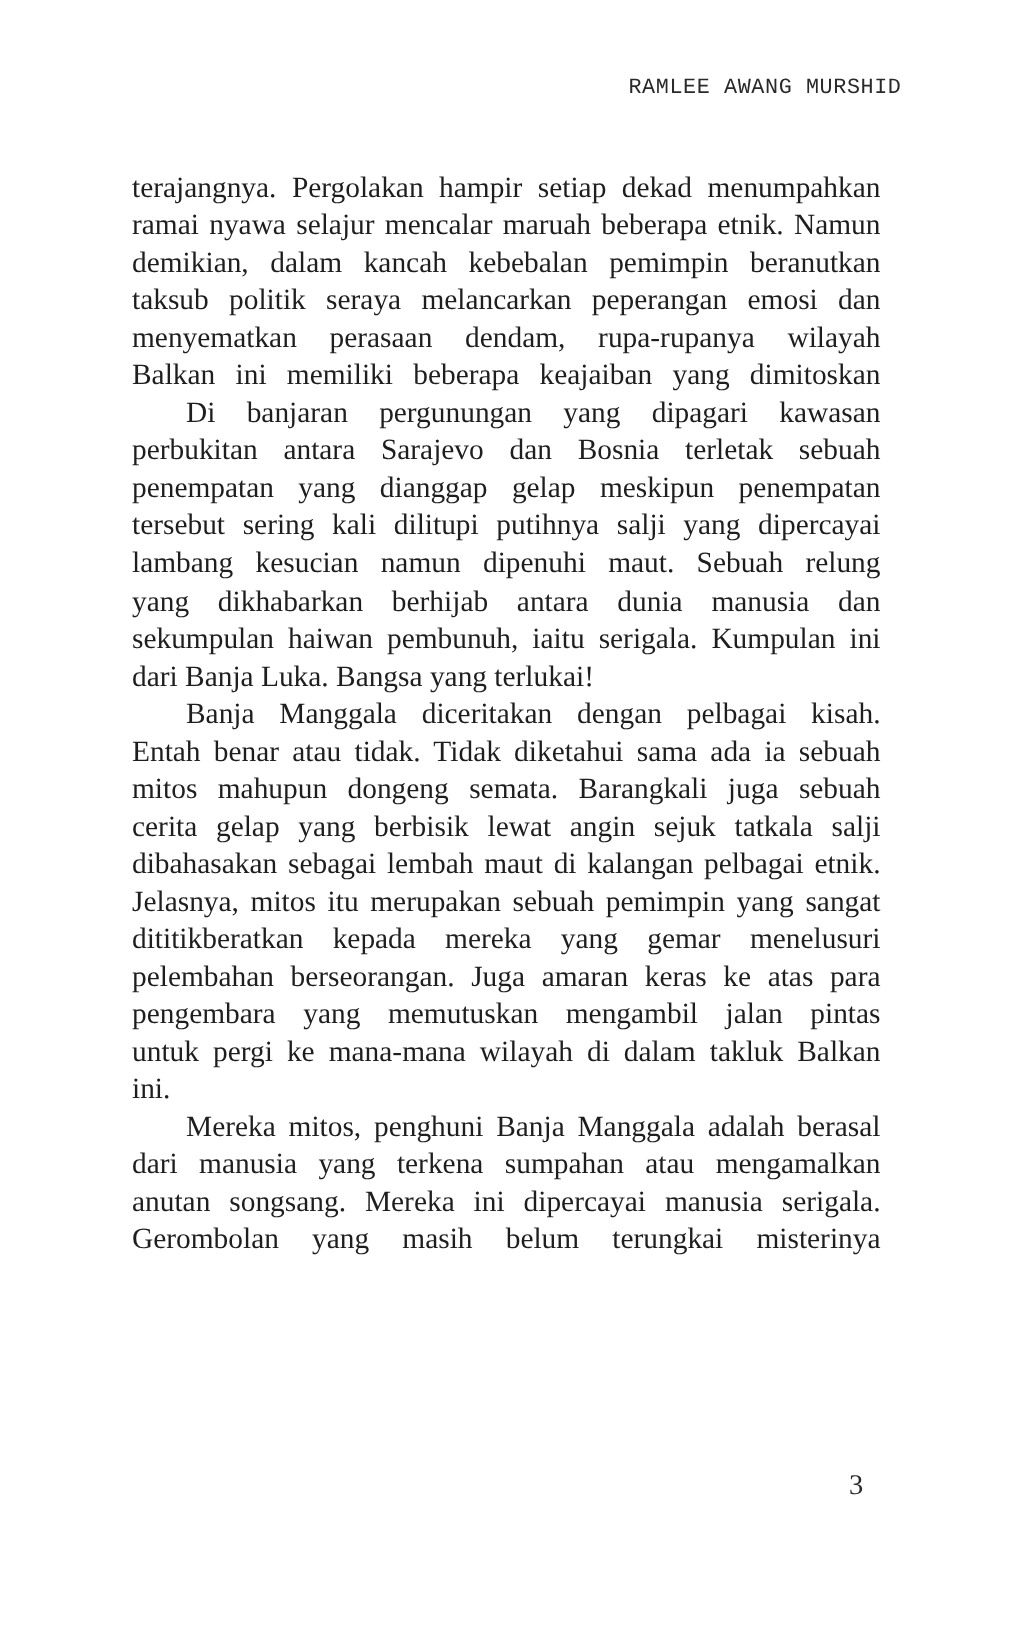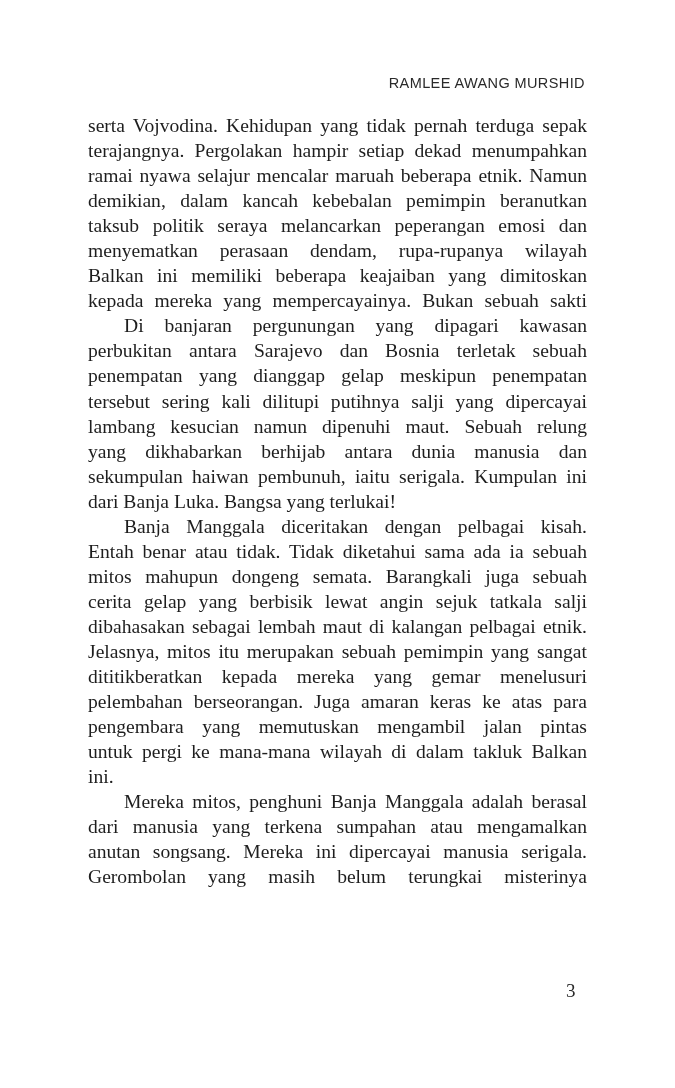--- a/index.html
+++ b/index.html
@@ -11,27 +11,26 @@
       width: 675px;
       height: 1088px;
       position: relative;
       overflow: hidden;
       font-family: "DejaVu Serif", "Liberation Serif", serif;
       color: #1e1e1e;
     }
     .running-head {
       position: absolute;
       top: 51px;
-      right: 90px;
-      font-family: Liberation Sans, sans-serif;
+      right: 74px;
+      font-family: Liberation Mono, monospace;
       font-size: 14.5px;
       letter-spacing: 0.4px;
       color: #2a2a2a;
       white-space: nowrap;
-      margin-top: 24px;
     }
     .body-text {
       position: absolute;
       left: 88px;
       top: 113px;
       width: 499px;
       font-family: "Liberation Serif", "DejaVu Serif", serif;
       font-size: 19.6px;
       line-height: 25.05px;
     }
@@ -59,28 +58,26 @@
     }
   </style>
 </head>
 <body>
 
 <div class="running-head">RAMLEE AWANG MURSHID</div>
 
 <div class="body-text">
 
   <div>
-    <span class="line">serta Vojvodina. Kehidupan yang tidak pernah terduga sepak</span>
     <span class="line">terajangnya. Pergolakan hampir setiap dekad menumpahkan</span>
     <span class="line">ramai nyawa selajur mencalar maruah beberapa etnik. Namun</span>
     <span class="line">demikian, dalam kancah kebebalan pemimpin beranutkan</span>
     <span class="line">taksub politik seraya melancarkan peperangan emosi dan</span>
     <span class="line">menyematkan perasaan dendam, rupa-rupanya wilayah</span>
     <span class="line">Balkan ini memiliki beberapa keajaiban yang dimitoskan</span>
-    <span class="line">kepada mereka yang mempercayainya. Bukan sebuah sakti</span>
   </div>
 
   <div>
     <span class="line indent">Di banjaran pergunungan yang dipagari kawasan</span>
     <span class="line">perbukitan antara Sarajevo dan Bosnia terletak sebuah</span>
     <span class="line">penempatan yang dianggap gelap meskipun penempatan</span>
     <span class="line">tersebut sering kali dilitupi putihnya salji yang dipercayai</span>
     <span class="line">lambang kesucian namun dipenuhi maut. Sebuah relung</span>
     <span class="line">yang dikhabarkan berhijab antara dunia manusia dan</span>
     <span class="line">sekumpulan haiwan pembunuh, iaitu serigala. Kumpulan ini</span>

